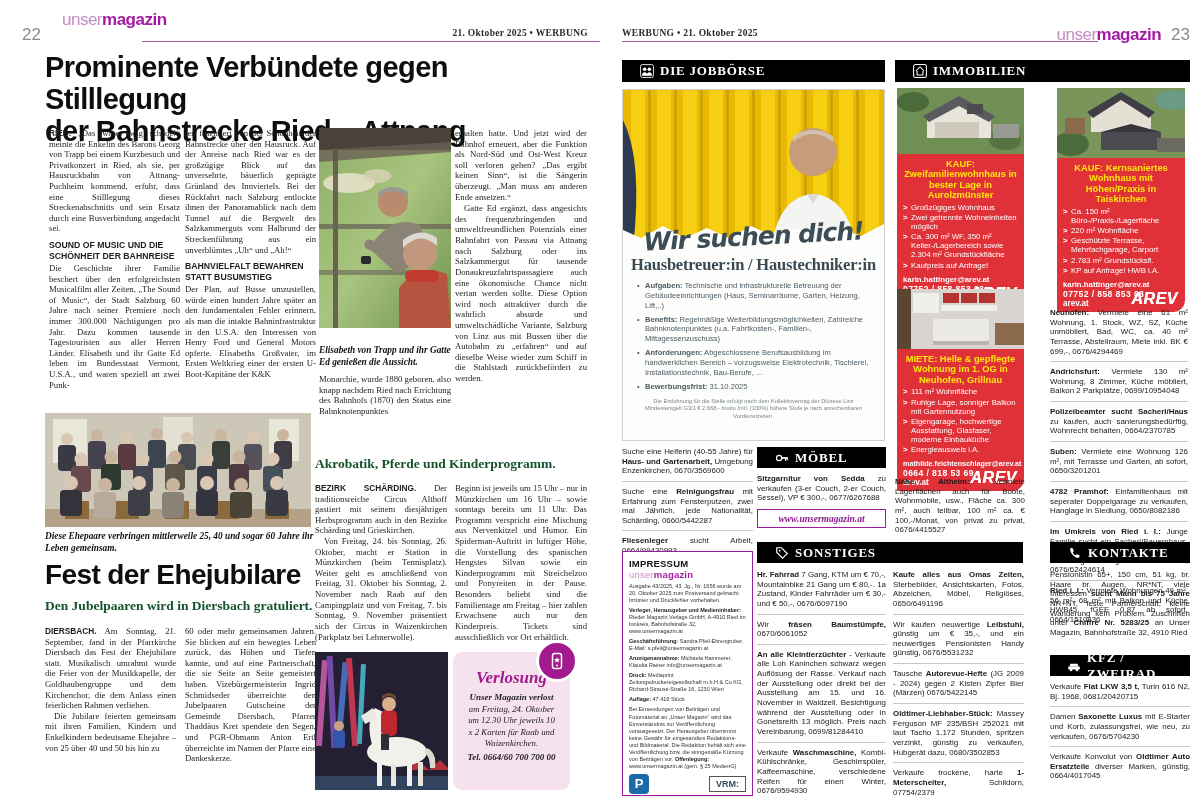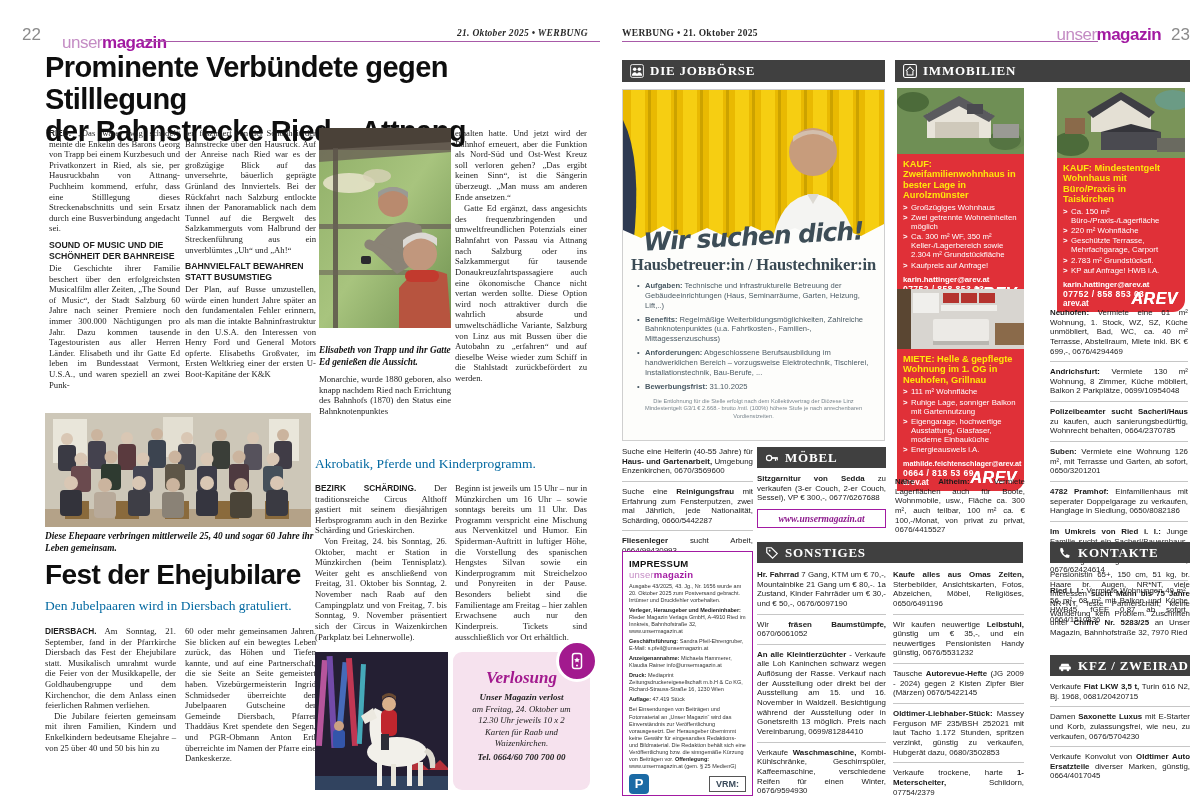--- a/index.html
+++ b/index.html
@@ -9,39 +9,39 @@
   .sans{font-family:"Liberation Sans",sans-serif;}
   
   .pagenum{font-family:"Liberation Sans",sans-serif;font-size:17px;color:#8b8b8b;font-weight:400;}
   .logo-unser{font-family:"Liberation Sans",sans-serif;font-size:17px;font-weight:400;color:#c48cc4;letter-spacing:-0.5px;}
   .logo-magazin{font-family:"Liberation Sans",sans-serif;font-size:17px;font-weight:700;color:#a21aa2;letter-spacing:-0.5px;}
   .hdr-date{font-size:9.5px;font-weight:700;color:#2a2a2a;letter-spacing:0.3px;}
   .hdr-rule{height:1px;background:#a85aa8;}
   
   .headline{font-family:"Liberation Sans",sans-serif;font-weight:700;color:#0e0e0e;
             font-size:29px;line-height:1.1;letter-spacing:-0.6px;}
-  .subtitle{font-size:13.5px;font-weight:400;color:#0369a1;}
+  .subtitle{font-size:13.5px;font-weight:700;color:#14532d;}
   .bodytxt{font-size:8.7px;line-height:1.22;text-align:justify;hyphens:auto;-webkit-hyphens:auto;}
   .bodytxt p{margin:0;}
   .bodytxt p.ind{text-indent:9px;}
   .lead{font-family:"Liberation Sans",sans-serif;font-weight:700;font-size:8.3px;}
   .subhead{font-family:"Liberation Sans",sans-serif;font-weight:700;font-size:8.7px;line-height:1.2;
            margin:6px 0 2px 0;text-align:left;}
   .caption{font-size:9.3px;line-height:1.25;font-weight:700;font-style:italic;color:#111;text-align:left;}
   .photo{display:block;}
   
   .verlosung{background:#f6e2ee;border-radius:9px;padding:16px 10px 8px 10px;text-align:center;}
   .verlosung .vt{font-size:17px;font-weight:700;font-style:italic;color:#a21a8e;margin-bottom:4px;}
   .verlosung .vb1{font-size:9px;font-weight:700;font-style:italic;color:#222;}
   .verlosung .vb2{font-size:8.8px;font-style:italic;color:#222;line-height:1.3;margin:2px 4px;}
   .verlosung .vp{font-size:9px;font-weight:700;font-style:italic;color:#222;margin-top:2px;}
   .vicon{position:absolute;top:-12px;right:-8px;width:36px;height:36px;border-radius:50%;
          background:#a21a8e;border:3px solid #fff;display:flex;align-items:center;justify-content:center;}
   
-  .banner{background:#404040;color:#fff;display:flex;align-items:center;height:22px;padding:0 0 0 7px;box-sizing:border-box;}
+  .banner{background:#000000;color:#fff;display:flex;align-items:center;height:22px;padding:0 0 0 17px;box-sizing:border-box;}
   .banner .blabel{font-family:"Liberation Serif",serif;font-weight:700;font-size:13px;letter-spacing:0.8px;margin-left:6px;}
   .bicon{width:15px;height:15px;display:inline-flex;align-items:center;justify-content:center;}
   .bicon svg{width:14px;height:14px;}
   
   .clist{font-family:"Liberation Sans",sans-serif;}
   .ad-item{font-size:7.9px;line-height:1.22;color:#1a1a1a;padding:5px 0 5px 0;border-top:1px solid #c6c6c6;text-align:justify;hyphens:auto;}
   .ad-item:first-child{border-top:none;padding-top:0;}
   .ad-item b{font-weight:700;}
   
   .jbad{border:1px solid #cfcfcf;background:#fdfdfb;box-sizing:border-box;overflow:hidden;}
@@ -57,43 +57,43 @@
   .impressum{border:1px solid #a21aa2;box-sizing:border-box;padding:6px 6px;background:#fff;}
   .imp-title{font-family:"Liberation Sans",sans-serif;font-weight:700;font-size:9.5px;color:#111;letter-spacing:0.2px;}
   .imp-title .lu{color:#c48cc4;font-weight:400;}
   .imp-title .lm{color:#a21aa2;}
   .imp-body{font-family:"Liberation Sans",sans-serif;font-size:5.5px;line-height:1.28;color:#333;text-align:left;}
   .imp-body p{margin:0 0 3px 0;}
   .imp-body b{font-weight:700;color:#222;}
   
   .arev{overflow:hidden;}
   .arev-body{background:#e03038;color:#fff;padding:5px 6px 4px 6px;border-radius:0 0 12px 0;position:relative;}
-  .arev-title{font-family:"Liberation Sans",sans-serif;font-weight:700;font-size:9.3px;line-height:1.12;color:#ffe60a;margin-bottom:3px;}
+  .arev-title{font-family:"Liberation Sans",sans-serif;font-weight:700;font-size:9.3px;line-height:1.12;color:#ffe60a;margin-bottom:3px;text-align:center;}
   .arev-b{display:flex;font-family:"Liberation Sans",sans-serif;font-size:7.8px;line-height:1.15;margin-top:1.5px;}
   .arev-b .gt{width:8px;flex:none;font-weight:700;}
   .arev-mail{font-family:"Liberation Sans",sans-serif;font-weight:700;font-size:7.8px;margin-top:4px;}
   .arev-phone{font-family:"Liberation Sans",sans-serif;font-weight:700;font-size:8.6px;letter-spacing:0.4px;}
   .arev-web{font-family:"Liberation Sans",sans-serif;font-weight:700;font-size:8.2px;}
   .arev-logo{position:absolute;right:7px;bottom:4px;font-family:"Liberation Sans",sans-serif;
              font-weight:700;font-style:italic;font-size:16px;letter-spacing:0.5px;color:#fff;text-shadow:0 0 0 #fff;}
   
   .wwwbox{border:1px solid #a21aa2;display:flex;align-items:center;justify-content:center;
           font-family:"Liberation Serif",serif;font-weight:700;font-style:italic;font-size:9.5px;color:#8c1a8c;box-sizing:border-box;}
   .logo-sq{border-radius:3px;display:inline-block;}
 </style>
 </head>
 <body>
 
 <div id="canvas">
 
   <div class="abs pagenum" style="left:22px;top:25px;">22</div>
-  <div class="abs" style="left:62px;top:33px;">
+  <div class="abs" style="left:62px;top:10px;">
     <span class="logo-unser">unser</span><span class="logo-magazin">magazin</span>
   </div>
-  <div class="abs hdr-date" style="left:300px;top:28px;width:288px;text-align:right;font-style:italic;">21. Oktober 2025 • WERBUNG</div>
+  <div class="abs hdr-date" style="left:300px;top:28px;width:288px;text-align:right;">21. Oktober 2025 • WERBUNG</div>
   <div class="abs hdr-rule" style="left:142px;top:41px;width:458px;"></div>
 
   <div class="abs headline" style="left:45px;top:52px;width:548px;">
     <div>Prominente Verbündete gegen Stilllegung</div>
     <div>der Bahnstrecke Ried – Attnang</div>
   </div>
 
   <div class="abs bodytxt" style="left:49px;top:128px;width:131px;">
     <p><span class="lead">RIED.</span> <span>„Das wäre ewig schade!“ meinte die Enkelin des Barons Georg von Trapp bei einem Kurzbesuch und Privatkonzert in Ried, als sie, per Hausruckbahn von Attnang-Puchheim kommend, erfuhr, dass eine Stilllegung dieses Streckenabschnitts und sein Ersatz durch eine Busverbindung angedacht sei.</span></p>
     <div class="subhead">SOUND OF MUSIC UND DIE SCHÖNHEIT DER BAHNREISE</div>
@@ -256,21 +256,21 @@
     <rect x="92" y="112" width="5" height="22" fill="#f2f0ea"></rect>
       <rect x="103" y="110" width="5" height="24" fill="#e8e5da"></rect>
     <path d="M112 96 q10 4 8 20 l-5 0 q0 -12 -6 -16 z" fill="#dcd9cf"></path>
 
     <rect x="66" y="58" width="16" height="26" rx="5" fill="#c0262e"></rect>
     <circle cx="74" cy="52" r="7" fill="#d9b08c"></circle>
     <path d="M67 48 q7 -8 14 0 l0 -4 q-7 -6 -14 0 z" fill="#6a4a32"></path>
     <rect x="66" y="82" width="8" height="16" fill="#2e2e38"></rect>
   </svg>
 
-  <div class="abs verlosung" style="left:453px;top:652px;width:137px;height:138px;box-sizing:border-box;text-align:center;">
+  <div class="abs verlosung" style="left:453px;top:652px;width:117px;height:138px;box-sizing:border-box;text-align:center;">
     <div class="vicon">
       <svg width="18" height="18" viewBox="0 0 24 24">
           <rect x="6" y="2" width="12" height="20" rx="3" fill="none" stroke="#fff" stroke-width="2"></rect>
           <circle cx="12" cy="18" r="1.3" fill="#fff"></circle>
           <path d="M12 7 l1.2 2.4 2.6 .3 -1.9 1.8 .5 2.6 -2.4 -1.3 -2.4 1.3 .5 -2.6 -1.9 -1.8 2.6 -.3 z" fill="#fff"></path>
         </svg>
     </div>
     <div class="vt">Verlosung</div>
     <div class="vb1">Unser Magazin verlost</div>
     <div class="vb2">am Freitag, 24. Oktober um 12.30 Uhr jeweils 10 x 2 Karten für Raab und Waizenkirchen.</div>
@@ -432,21 +432,21 @@
       <ellipse cx="14" cy="56" rx="18" ry="12" fill="#4c6b3a"></ellipse>
         <ellipse cx="116" cy="12" rx="18" ry="10" fill="#55a4c8" opacity="0.4"></ellipse>
       <polygon points="34,22 64,6 94,22 94,44 34,44" fill="#e4e0d4"></polygon>
       <polygon points="30,24 64,4 98,24 92,30 64,12 36,30" fill="#3e3e44"></polygon>
       <rect x="44" y="44" width="60" height="18" fill="#4a4a50"></rect>
       <polygon points="44,44 74,36 104,44" fill="#35353b"></polygon>
       <rect x="8" y="30" width="20" height="16" fill="#8a6a4a"></rect>
       <rect x="100" y="50" width="28" height="14" fill="#6a6a60"></rect>
     </svg>
     <div class="arev-body" style="min-height:136px;">
-      <div class="arev-title">KAUF: Mindestentgelt Wohnhaus mit Büro/Praxis in Taiskirchen</div>
+      <div class="arev-title">KAUF: Kernsaniertes Wohnhaus mit Höhen/Praxis in Taiskirchen</div>
       <div class="arev-b">
           <span class="gt">&gt;</span>
           <span>Ca. 150 m² Büro-/Praxis-/Lagerfläche</span>
         </div>
       <div class="arev-b">
           <span class="gt">&gt;</span>
           <span>220 m² Wohnfläche</span>
         </div>
       <div class="arev-b">
           <span class="gt">&gt;</span>
@@ -564,21 +564,21 @@
 
   <div class="abs banner" style="left:1050px;top:542px;width:140px;height:21px;">
     <span class="bicon">
       <svg viewBox="0 0 24 24" fill="#fff">
           <path d="M5 3 C3 5 3 9 7 14 C11 19 16 21 19 20 L20 16 L15 14 L13 16 C11 15 9 13 8 11 L10 9 L8 4 z"></path>
         </svg>
     </span>
     <span class="blabel">KONTAKTE</span>
   </div>
   <div class="abs clist" style="left:1050px;top:570px;width:140px;">
-    <div class="ad-item"><span>Pensionistin 65+, 150 cm, 51 kg, br. Haare br. Augen, NR*NT, viele Interessen </span><b>sucht Mann bis 75 Jahre</b><span> NR+NT, feste Partnerschaft, kleine Wanderung kein Problem. Zuschriften unter </span><b>Chiffre Nr. 5283/25</b><span> an Unser Magazin, Bahnhofstraße 32, 7970 Ried</span></div>
+    <div class="ad-item"><span>Pensionistin 65+, 150 cm, 51 kg, br. Haare br. Augen, NR*NT, viele Interessen </span><b>sucht Mann bis 75 Jahre</b><span> NR+NT, feste Partnerschaft, kleine Wanderung kein Problem. Zuschriften unter </span><b>Chiffre Nr. 5283/25</b><span> an Unser Magazin, Bahnhofstraße 32, 4910 Ried</span></div>
   </div>
 
   <div class="abs banner" style="left:1050px;top:655px;width:140px;height:21px;">
     <span class="bicon">
       <svg viewBox="0 0 24 24" fill="#fff">
           <path d="M4 13 l2 -5 h12 l2 5 z"></path>
           <rect x="2" y="13" width="20" height="5" rx="1.5"></rect>
           <circle cx="7" cy="19" r="2.2"></circle>
           <circle cx="17" cy="19" r="2.2"></circle>
         </svg>

